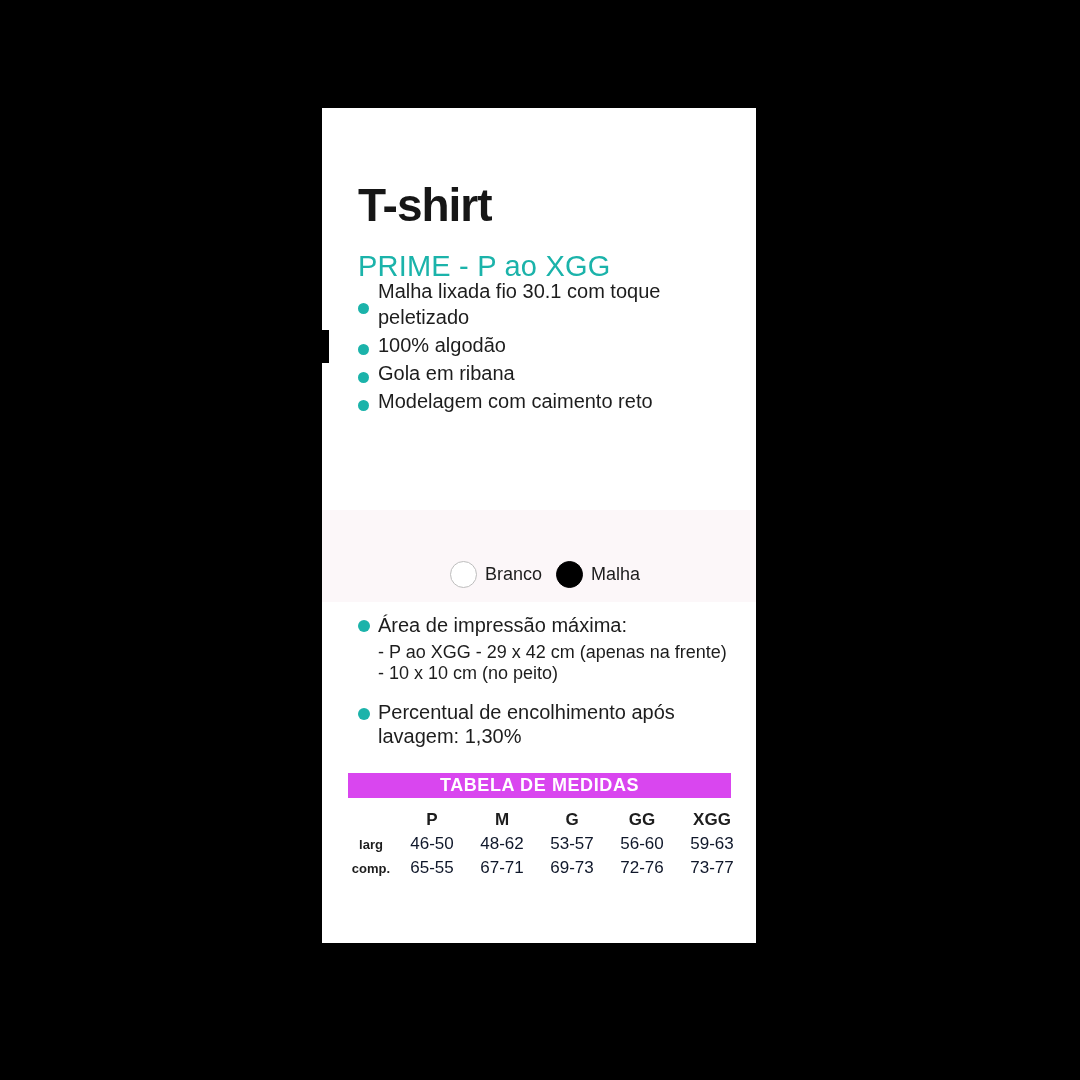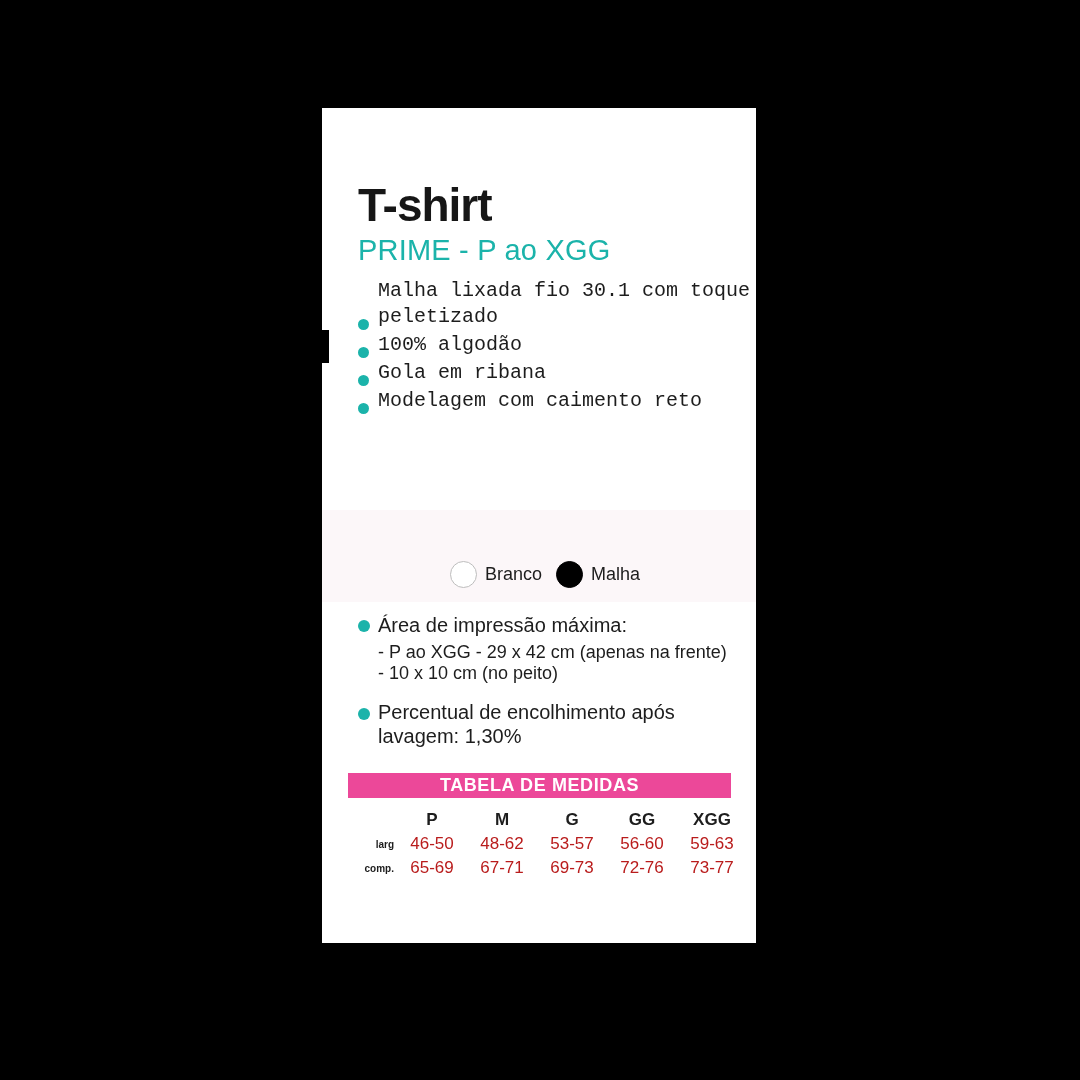--- a/index.html
+++ b/index.html
@@ -16,28 +16,28 @@
   }
   .tint-band{
     position:absolute;left:0;top:402px;width:100%;height:92px;
     background:#fcf7f9;
   }
   .title{
     position:absolute;left:36px;top:70px;margin:0;
     font-size:46px;font-weight:700;letter-spacing:-1px;color:#161616;
   }
   .subtitle{
-    position:absolute;left:36px;top:126px;margin:0;
+    position:absolute;left:36px;top:142px;margin:0;
     font-size:29px;font-weight:500;letter-spacing:0.2px;color:#1bb3aa;
   }
   .features{
     position:absolute;left:36px;top:170px;margin:0;padding:0;list-style:none;
     font-size:20px;line-height:26px;
   }
-  .features li{display:flex;align-items:flex-end;margin-bottom:2px;font-family:Liberation Mono, monospace;}
+  .features li{display:flex;align-items:center;margin-bottom:2px;}
   .dot{
     flex:0 0 auto;width:11px;height:11px;border-radius:50%;
     background:#1bb3aa;margin-top:8px;margin-right:9px;
   }
   .ftext{display:block;}
   .swatches{
     position:absolute;left:128px;top:452px;height:28px;
     display:flex;align-items:center;gap:14px;
   }
   .swatch{display:flex;align-items:center;gap:8px;}
@@ -47,32 +47,32 @@
   .swatch-label{font-size:18px;color:#1d1d1d;}
   .bullet-block{position:absolute;left:36px;}
   .bullet-head{display:flex;align-items:flex-start;font-size:20px;line-height:27px;}
   .bullet-head .dot{width:12px;height:12px;margin-right:8px;margin-top:8px;}
   .print-block{top:504px;}
   .sub-lines{margin-left:20px;margin-top:3px;font-size:18px;line-height:21px;}
   .shrink-block{top:592px;}
   .shrink-block .bullet-head{line-height:24px;}
   .table-bar{
     position:absolute;left:26px;top:665px;width:383px;height:25px;
-    background:#ec4899;color:#ffffff;display:flex;align-items:center;justify-content:center;
+    background:#d946ef;color:#ffffff;display:flex;align-items:center;justify-content:center;
     font-size:18px;font-weight:700;letter-spacing:0.6px;
   }
   .size-grid{
     position:absolute;left:26px;top:700px;
     display:grid;grid-template-columns:49px repeat(5,70px);grid-auto-rows:24px;
     align-items:center;
   }
   .cell{text-align:center;font-size:17px;}
   .cell.colh{font-weight:700;font-size:17px;}
-  .cell.rowlabel{font-weight:700;font-size:10px;text-align:right;padding-right:3px;}
-  .cell.val{font-size:17px;color:#b91c1c;}
+  .cell.rowlabel{font-weight:700;font-size:13px;padding-right:3px;}
+  .cell.val{font-size:17px;color:#0f172a;}
 </style>
 </head>
 <body>
 
 <div class="stage">
   <div class="card">
 
     <div class="notch"></div>
     <div class="tint-band"></div>
 
@@ -143,21 +143,21 @@
       <div class="cell colh">XGG</div>
 
       <div class="cell rowlabel">larg</div>
       <div class="cell val">46-50</div>
       <div class="cell val">48-62</div>
       <div class="cell val">53-57</div>
       <div class="cell val">56-60</div>
       <div class="cell val">59-63</div>
 
       <div class="cell rowlabel">comp.</div>
-      <div class="cell val">65-69</div>
+      <div class="cell val">65-55</div>
       <div class="cell val">67-71</div>
       <div class="cell val">69-73</div>
       <div class="cell val">72-76</div>
       <div class="cell val">73-77</div>
     </div>
 
   </div>
 </div>
 
 </body></html>

